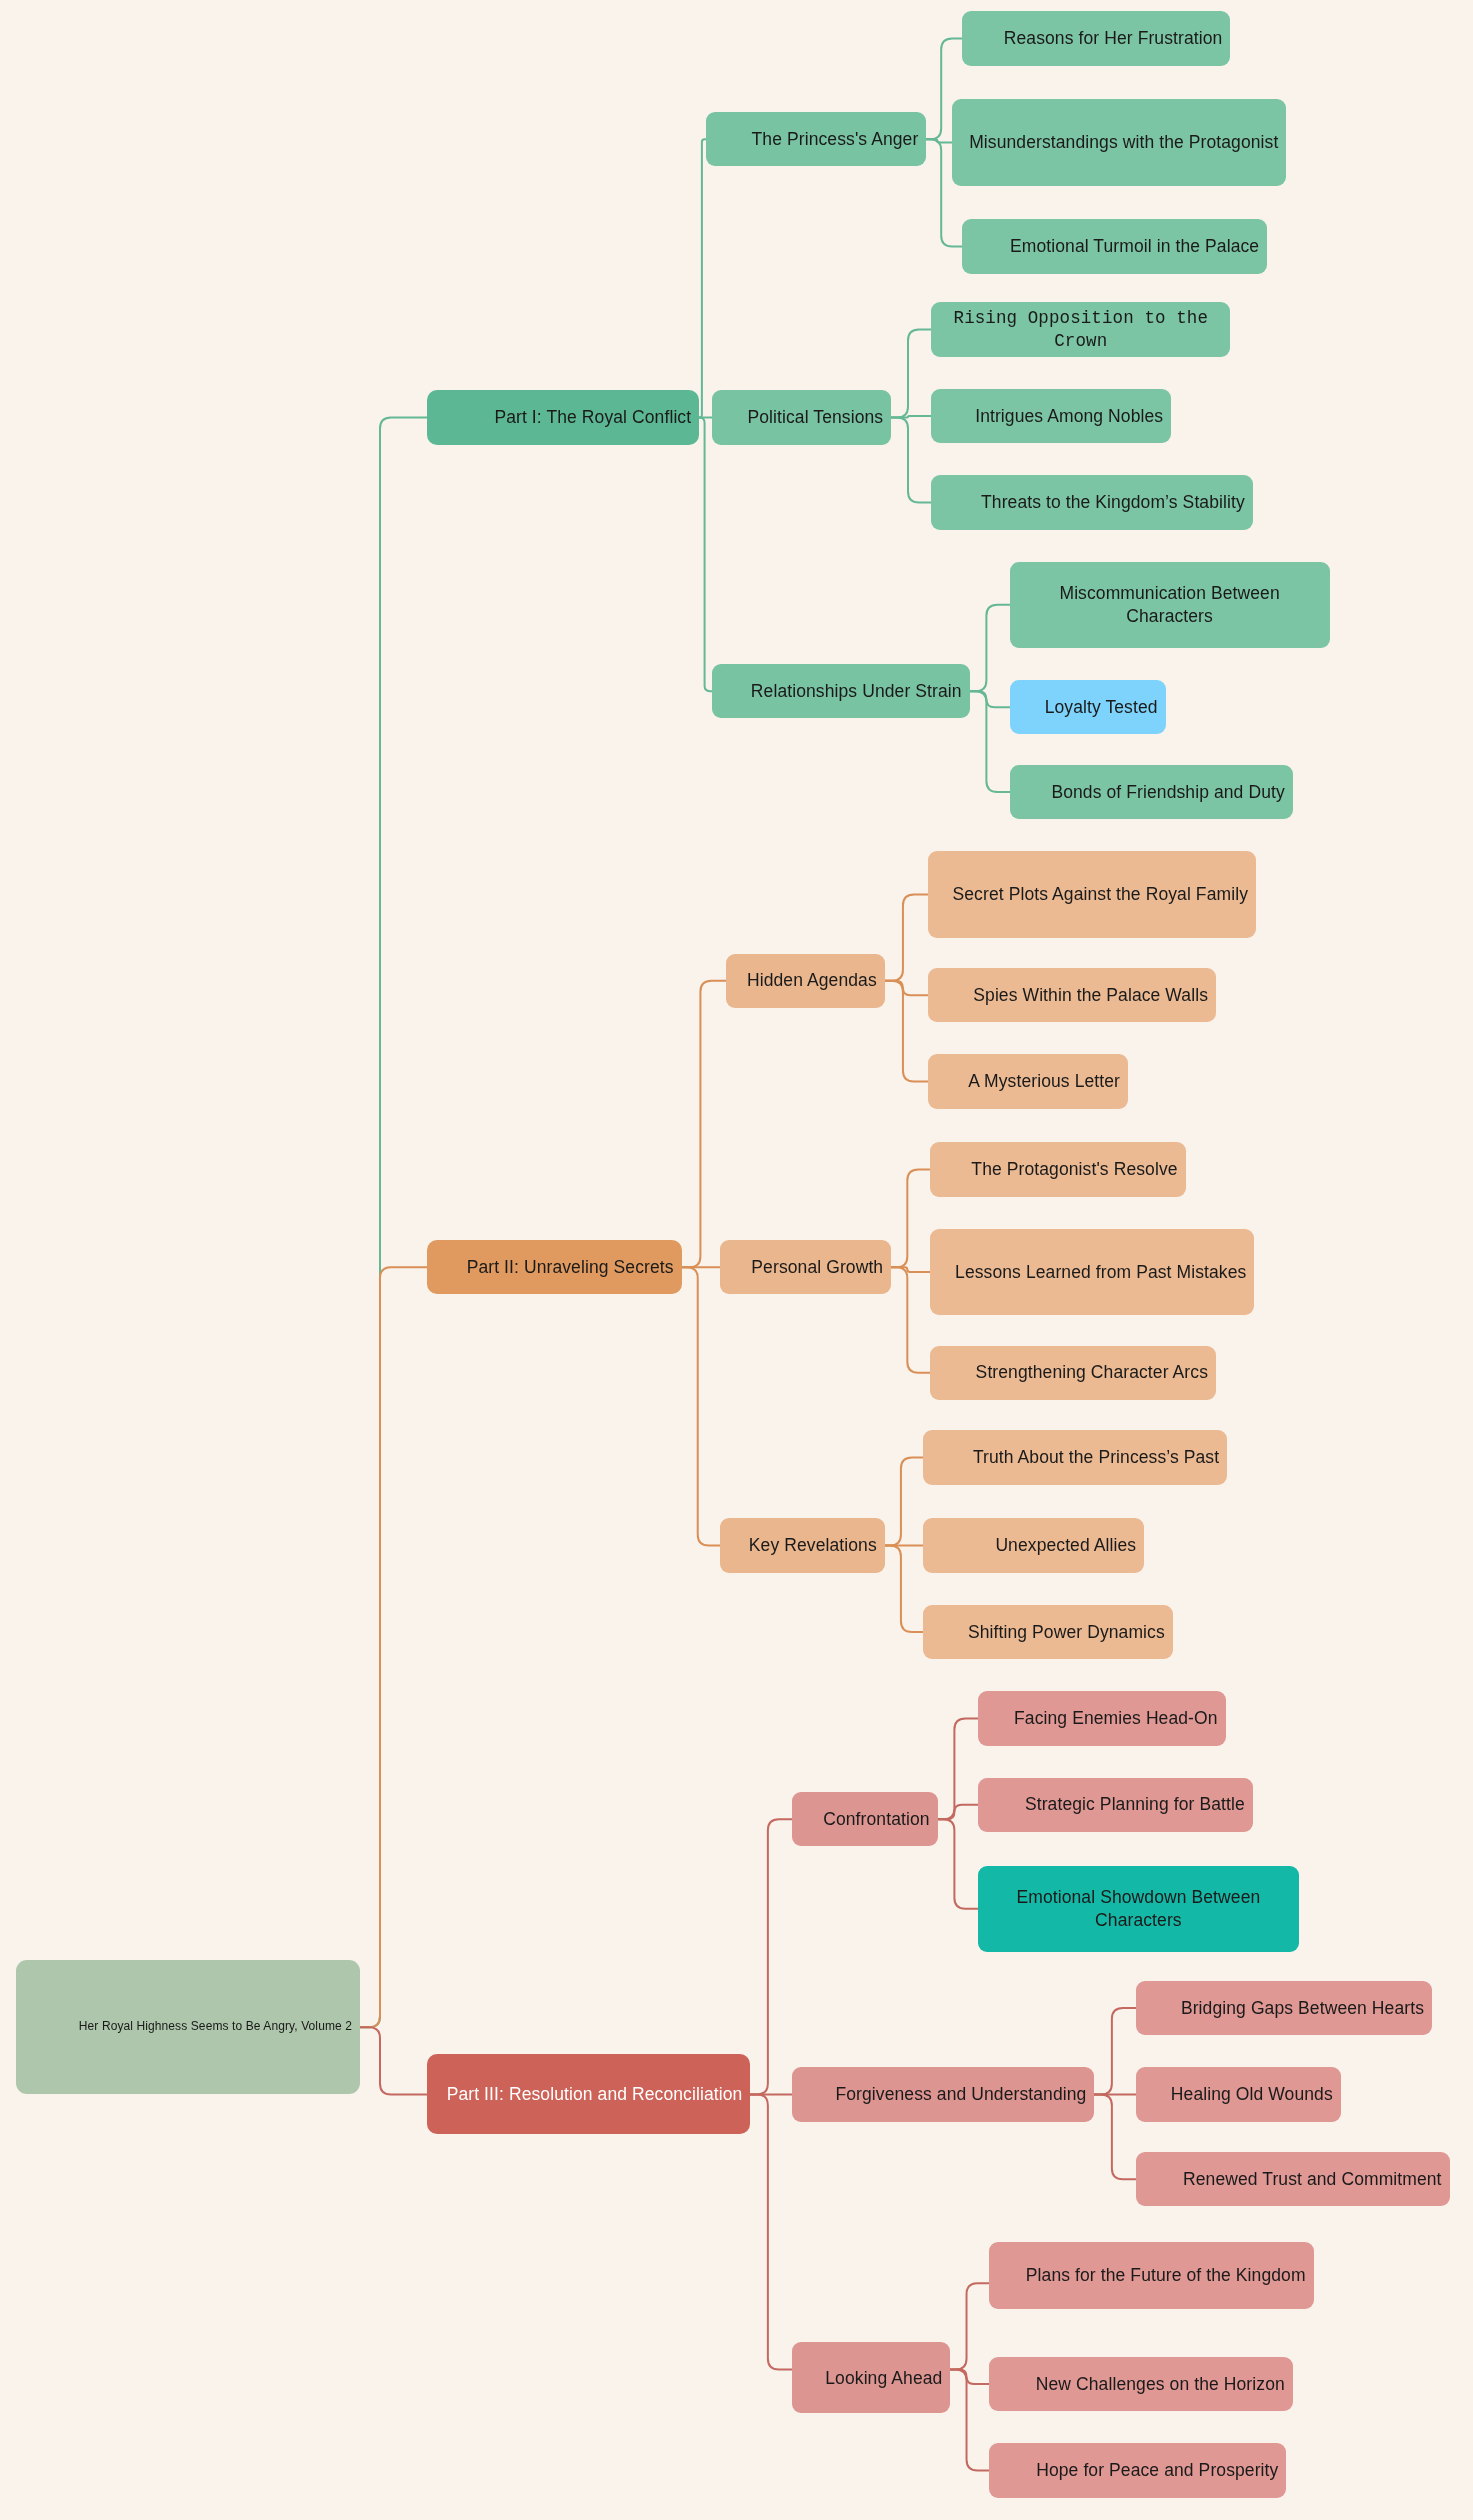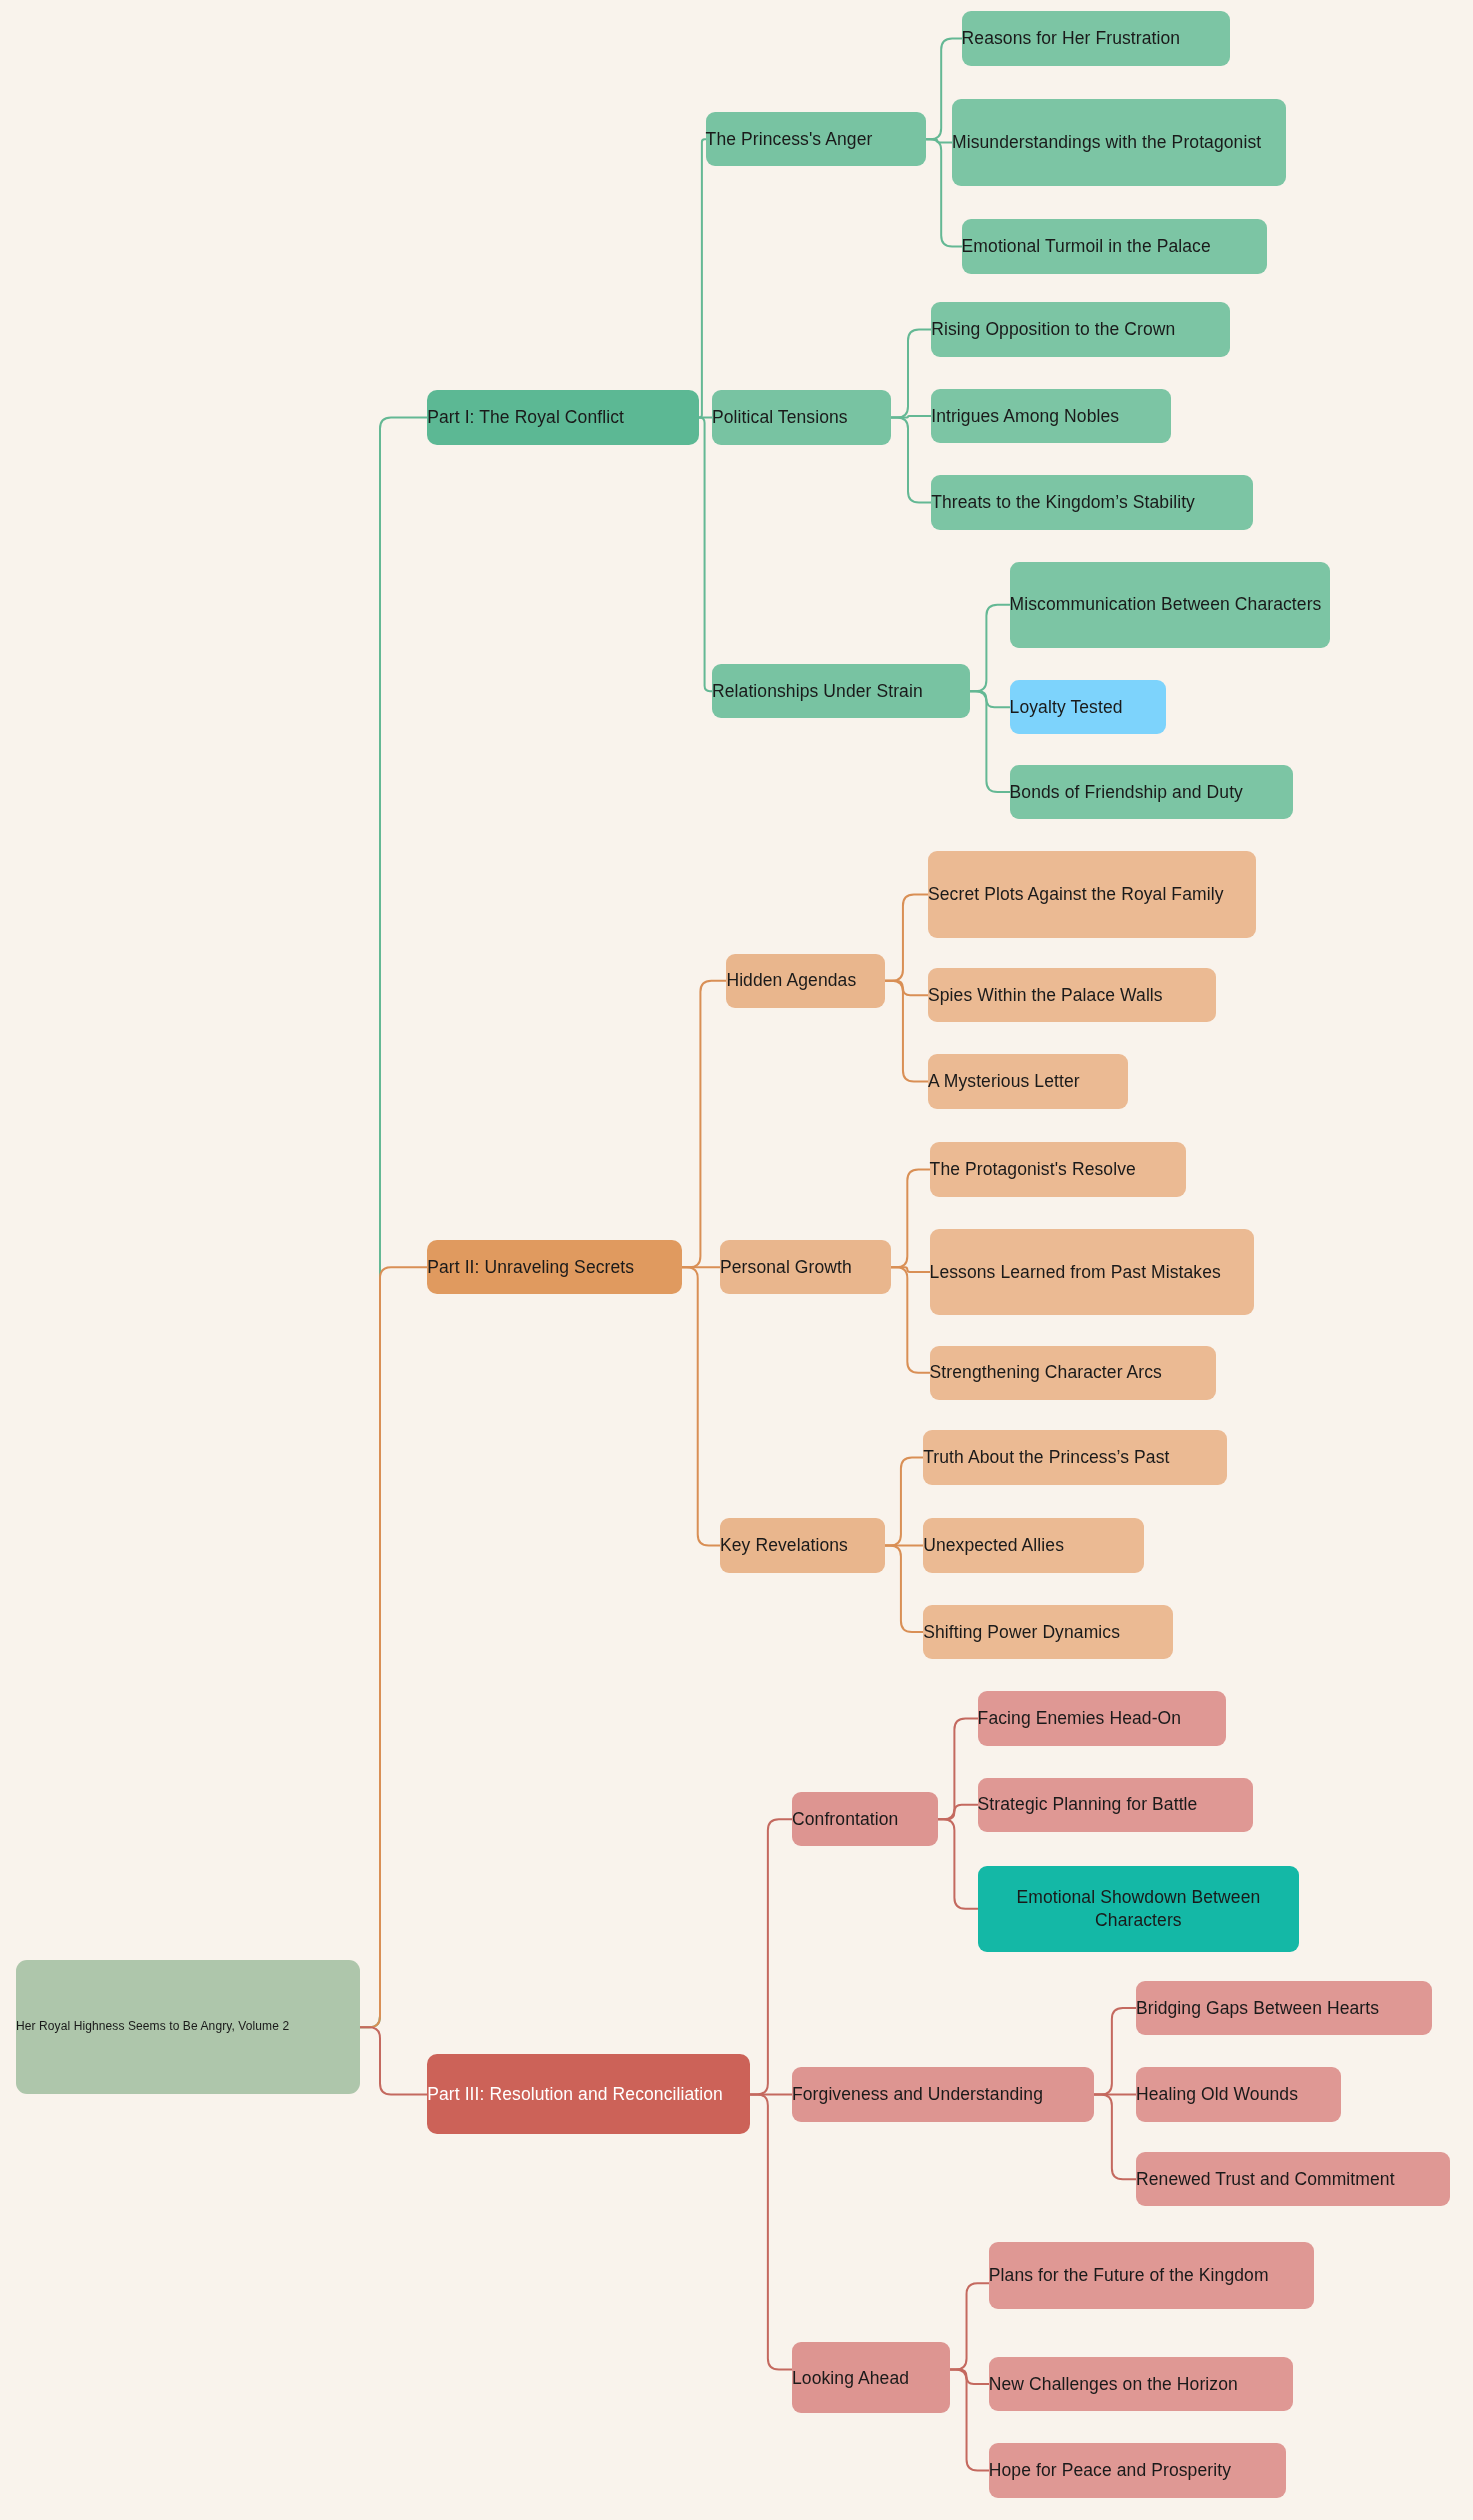--- a/index.html
+++ b/index.html
@@ -11,26 +11,26 @@
     overflow:hidden;
     -webkit-font-smoothing:antialiased;
   }
   #canvas{position:absolute;inset:0;}
   #edges{position:absolute;left:0;top:0;width:1473px;height:2520px;pointer-events:none;}
   .node{
     position:absolute;
     box-sizing:border-box;
     display:flex;
     align-items:center;
-    justify-content:flex-start;
+    justify-content:flex-end;
     text-align:center;
     border-radius:9px;
     color:#1a1a1a;
     line-height:1.30;
-    padding:6px 0;
+    padding:6px 8px;
     letter-spacing:0.1px;
   }
   .n-root{font-size:12px;border-radius:11px;}
   .n-l1{font-size:17.5px;border-radius:10px;}
   .n-l2{font-size:17.5px;}
   .n-l3{font-size:17.5px;}
 </style>
 </head>
 <body>
 
@@ -90,21 +90,21 @@
     </div>
     <div class="node n-l3" style="left: 952px; top: 99.2px; width: 334.4px; height: 86.4px; background: rgb(124, 197, 164);">
       <span>Misunderstandings with the Protagonist</span>
     </div>
     <div class="node n-l3" style="left: 961.6px; top: 219.2px; width: 305.6px; height: 54.4px; background: rgb(124, 197, 164);">
       <span>Emotional Turmoil in the Palace</span>
     </div>
     <div class="node n-l2" style="left: 712px; top: 390.4px; width: 179.2px; height: 54.4px; background: rgb(120, 195, 162);">
       <span>Political Tensions</span>
     </div>
-    <div class="node n-l3" style="left: 931.2px; top: 302.4px; width: 299.2px; height: 54.4px; background: rgb(124, 197, 164);">
+    <div class="node n-l3" style="left: 931.2px; top: 302.4px; width: 299.2px; height: 54.4px; background: rgb(124, 197, 164); font-family: Liberation Mono, monospace;">
       <span>Rising Opposition to the Crown</span>
     </div>
     <div class="node n-l3" style="left: 931.2px; top: 388.8px; width: 240px; height: 54.4px; background: rgb(124, 197, 164);">
       <span>Intrigues Among Nobles</span>
     </div>
     <div class="node n-l3" style="left: 931.2px; top: 475.2px; width: 321.6px; height: 54.4px; background: rgb(124, 197, 164);">
       <span>Threats to the Kingdom’s Stability</span>
     </div>
     <div class="node n-l2" style="left: 712px; top: 664px; width: 257.6px; height: 54.4px; background: rgb(120, 195, 162);">
       <span>Relationships Under Strain</span>

